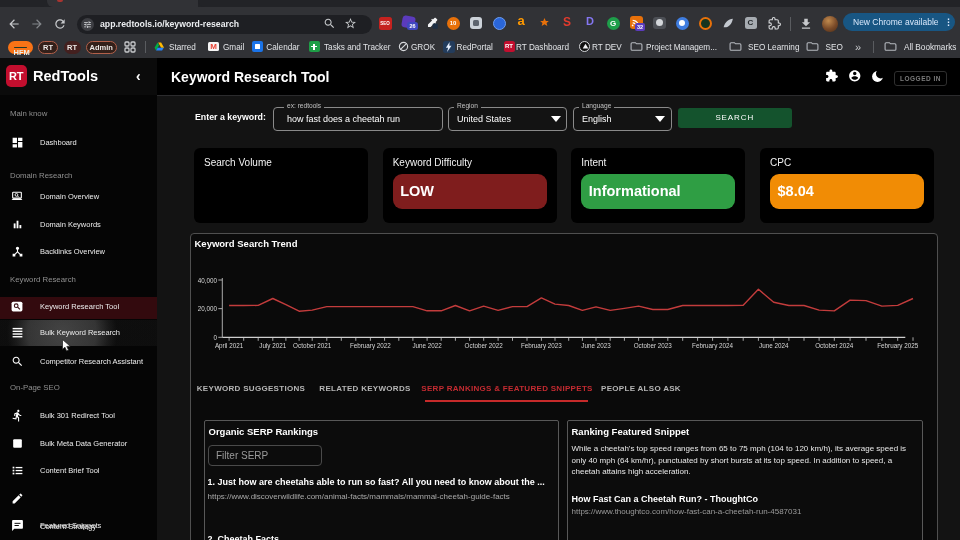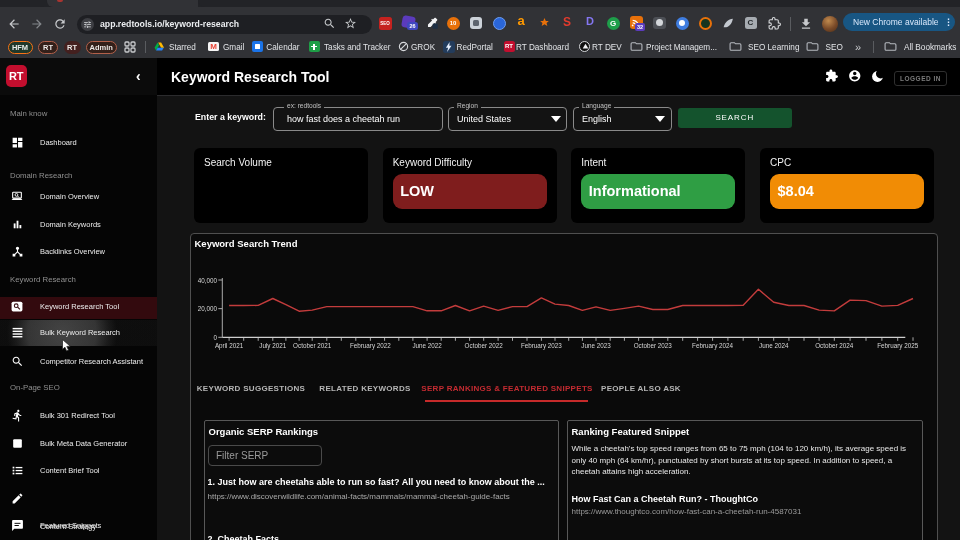--- a/index.html
+++ b/index.html
@@ -88,21 +88,21 @@
     <svg class="a" style="left:799px;top:4.5px;" width="14" height="14" viewBox="0 0 24 24">
         <path fill="#c7c9cc" d="M19 9h-4V3H9v6H5l7 7 7-7zM5 18v2h14v-2H5z"></path>
       </svg>
     <div class="a" style="left:822px;top:3.5px;width:16px;height:16px;border-radius:50%;background:radial-gradient(circle at 40% 30%, #c08a4e, #7a4a28 55%, #4a2c16);"></div>
 
     <div class="a" style="left:843px;top:1px;width:112px;height:18px;background:#185683;border-radius:9px;color:#d9e8fc;font-size:8.5px;line-height:18px;text-align:left;padding-left:10px;">New Chrome available</div>
     <div class="a" style="left:944px;top:1px;width:4px;height:18px;color:#d9e8fc;font-size:9px;line-height:18px;font-weight:bold;">⋮</div>
   </div>
 
   <div class="a" style="left:0;top:36px;width:960px;height:22px;background:#313236;">
-    <div class="a" style="left:7.5px;top:5px;width:25px;height:13px;background:#20382a;border:1px solid #f97316;border-radius:6.5px;color:#e9edea;font-size:7.5px;font-weight:bold;text-align:center;line-height:11px;">HFM</div>
+    <div class="a" style="left:7.5px;top:5px;width:25px;height:13px;background:#20382a;border:6px solid #f97316;border-radius:6.5px;color:#e9edea;font-size:7.5px;font-weight:bold;text-align:center;line-height:11px;">HFM</div>
     <div class="a" style="left:38px;top:5px;width:20px;height:13px;background:#33201a;border:1px solid #b2604a;border-radius:6.5px;color:#ece8e6;font-size:7.5px;font-weight:bold;text-align:center;line-height:11px;">RT</div>
     <div class="a" style="left:63.5px;top:5px;width:17px;height:13px;background:#44201f;border-radius:6.5px;color:#ece8e6;font-size:7.5px;font-weight:bold;text-align:center;line-height:13px;">RT</div>
     <div class="a" style="left:86px;top:5px;width:30.5px;height:13px;background:#33201a;border:1px solid #b2604a;border-radius:7px;color:#ece8e6;font-size:7.5px;font-weight:bold;text-align:center;line-height:11px;">Admin</div>
     <svg class="a" style="left:124px;top:5px;" width="12" height="12" viewBox="0 0 12 12">
         <g fill="none" stroke="#c8cacd" stroke-width="1.3">
           <rect x="1" y="1" width="4" height="4" rx="1"></rect>
           <rect x="7" y="1" width="4" height="4" rx="1"></rect>
           <rect x="1" y="7" width="4" height="4" rx="1"></rect>
           <rect x="7" y="7" width="4" height="4" rx="1"></rect>
         </g>
@@ -156,20 +156,21 @@
     <div class="a" style="left:873px;top:5px;width:1px;height:12px;background:#5a5c60;"></div>
     <svg class="a" style="left:884px;top:5px;" width="13" height="11" viewBox="0 0 24 20">
         <path fill="none" stroke="#b6bac0" stroke-width="2" d="M10 3H4c-1.1 0-2 .9-2 2v10c0 1.1.9 2 2 2h16c1.1 0 2-.9 2-2V7c0-1.1-.9-2-2-2h-8l-2-2z"></path>
       </svg>
     <div class="a" style="left:904px;top:4.5px;height:13px;line-height:13px;color:#e2e4e7;font-size:8.2px;">All Bookmarks</div>
   </div>
 
   <div class="a" style="left:0;top:58px;width:960px;height:37px;background:#000;">
     <div class="a" style="left:0;top:0;width:157px;height:37px;background:#0b0b0b;"></div>
     <div class="a" style="left:5.5px;top:6.5px;width:21.5px;height:22px;background:#c30e2e;border-radius:5px;color:#fff;font-weight:bold;font-size:11px;text-align:center;line-height:22px;">RT</div>
+    <div class="a" style="left:33px;top:0;height:37px;line-height:37px;color:#fff;font-weight:bold;font-size:14.5px;">RedTools</div>
     <div class="a" style="left:136px;top:0;height:37px;line-height:36px;color:#fff;font-size:14px;font-weight:bold;">‹</div>
     <div class="a" style="left:171px;top:0;height:37px;line-height:38px;color:#fff;font-weight:bold;font-size:14px;">Keyword Research Tool</div>
 
     <svg class="a" style="left:824.5px;top:11px;" width="13.5" height="13.5" viewBox="0 0 24 24">
         <path fill="#fff" d="M20.5 11H19V7c0-1.1-.9-2-2-2h-4V3.5C13 2.12 11.88 1 10.5 1S8 2.12 8 3.5V5H4c-1.1 0-1.99.9-1.99 2v3.8H3.5c1.49 0 2.7 1.21 2.7 2.7s-1.21 2.7-2.7 2.7H2V20c0 1.1.9 2 2 2h3.8v-1.5c0-1.49 1.21-2.7 2.7-2.7 1.49 0 2.7 1.21 2.7 2.7V22H17c1.1 0 2-.9 2-2v-4h1.5c1.38 0 2.5-1.12 2.5-2.5S21.88 11 20.5 11z"></path>
       </svg>
     <svg class="a" style="left:848px;top:11px;" width="13.5" height="13.5" viewBox="0 0 24 24">
         <path fill="#fff" d="M12 2C6.48 2 2 6.48 2 12s4.48 10 10 10 10-4.48 10-10S17.52 2 12 2zm0 3c1.66 0 3 1.34 3 3s-1.34 3-3 3-3-1.34-3-3 1.34-3 3-3zm0 14.2c-2.5 0-4.71-1.28-6-3.22.03-1.99 4-3.08 6-3.08 1.99 0 5.97 1.09 6 3.08-1.29 1.94-3.5 3.22-6 3.22z"></path>
       </svg>
     <svg class="a" style="left:870px;top:10.5px;" width="15" height="15" viewBox="0 0 20 20">

